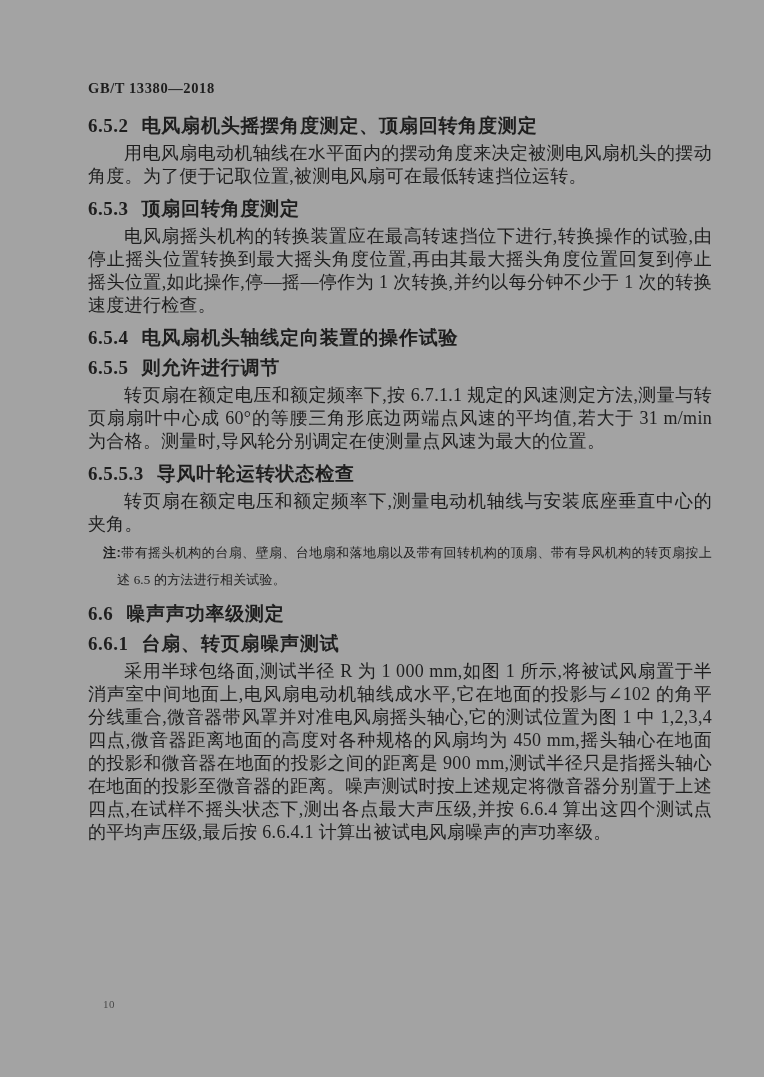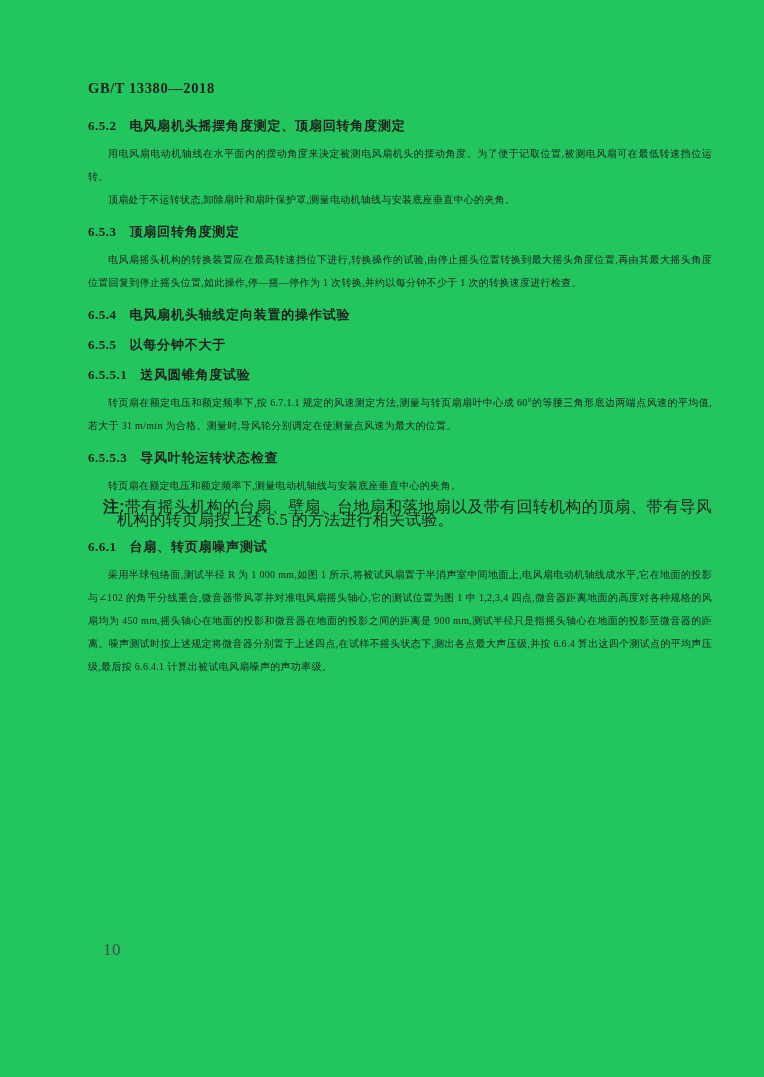--- a/index.html
+++ b/index.html
@@ -1,128 +1,129 @@
 <!DOCTYPE html>
 <html lang="zh"><head>
 <meta charset="utf-8">
 <title>GB/T 13380—2018 — p.10</title>
 <style>
   html, body { margin: 0; padding: 0; background: #ffffff; }
   .page {
     position: relative;
     width: 764px;
     height: 1077px;
-    background: #22c55e;
+    background: #a3a3a3;
     box-sizing: border-box;
     padding: 80px 52px 0 88px;
     color: #1e1e1e;
     font-family: "Liberation Serif", "DejaVu Serif", serif;
     overflow: hidden;
   }
   .doc-header {
     font-size: 14.5px;
     font-weight: bold;
     letter-spacing: 0.6px;
     line-height: 17px;
     margin: 0 0 20px 0;
   }
   .section { margin: 0; }
   .sec-h {
     font-family: "Liberation Sans", "DejaVu Sans", sans-serif;
     font-weight: bold;
-    font-size: 13px;
+    font-size: 19px;
     line-height: 18px;
     letter-spacing: 0.8px;
     margin: 12px 0 7px 0;
   }
   .sec-h .num {
     font-family: "Liberation Serif", "DejaVu Serif", serif;
     letter-spacing: 0.5px;
     margin-right: 13px;
   }
   .para {
     margin: 0;
-    font-size: 10px;
+    font-size: 18px;
     line-height: 23px;
     letter-spacing: 0.3px;
     text-indent: 2em;
     text-align: justify;
   }
   .note {
-    font-size: 16px;
-    line-height: 13px;
+    font-size: 13px;
+    line-height: 27px;
     letter-spacing: 0.2px;
     margin: 3px 0 0 15px;
     padding-left: 14px;
     text-indent: -14px;
     text-align: justify;
   }
   .note-label {
     font-family: "Liberation Sans", "DejaVu Sans", sans-serif;
     font-weight: bold;
   }
   .page-number {
     position: absolute;
     left: 103px;
-    top: 940px;
-    font-size: 17px;
+    top: 998px;
+    font-size: 11px;
     color: #4a4a4a;
     letter-spacing: 0.5px;
   }
 </style>
 </head>
 <body>
 
 <div class="page">
 
   <div class="doc-header">GB/T 13380—2018</div>
 
   <div class="section">
     <h3 class="sec-h">
       <span class="num">6.5.2</span><span class="ttl">电风扇机头摇摆角度测定、顶扇回转角度测定</span>
     </h3>
     <p class="para">用电风扇电动机轴线在水平面内的摆动角度来决定被测电风扇机头的摆动角度。为了便于记取位置,被测电风扇可在最低转速挡位运转。</p>
-    <p class="para">顶扇处于不运转状态,卸除扇叶和扇叶保护罩,测量电动机轴线与安装底座垂直中心的夹角。</p>
   </div>
 
   <div class="section">
     <h3 class="sec-h">
       <span class="num">6.5.3</span><span class="ttl">顶扇回转角度测定</span>
     </h3>
     <p class="para">电风扇摇头机构的转换装置应在最高转速挡位下进行,转换操作的试验,由停止摇头位置转换到最大摇头角度位置,再由其最大摇头角度位置回复到停止摇头位置,如此操作,停—摇—停作为 1 次转换,并约以每分钟不少于 1 次的转换速度进行检查。</p>
   </div>
 
   <div class="section">
     <h3 class="sec-h">
       <span class="num">6.5.4</span><span class="ttl">电风扇机头轴线定向装置的操作试验</span>
     </h3>
   </div>
 
   <div class="section">
     <h3 class="sec-h">
-      <span class="num">6.5.5</span><span class="ttl">以每分钟不大于</span>
+      <span class="num">6.5.5</span><span class="ttl">则允许进行调节</span>
     </h3>
   </div>
 
   <div class="section">
-    <h3 class="sec-h">
-      <span class="num">6.5.5.1</span><span class="ttl">送风圆锥角度试验</span>
-    </h3>
     <p class="para">转页扇在额定电压和额定频率下,按 6.7.1.1 规定的风速测定方法,测量与转页扇扇叶中心成 60°的等腰三角形底边两端点风速的平均值,若大于 31 m/min 为合格。测量时,导风轮分别调定在使测量点风速为最大的位置。</p>
   </div>
 
 
   <div class="section">
     <h3 class="sec-h">
       <span class="num">6.5.5.3</span><span class="ttl">导风叶轮运转状态检查</span>
     </h3>
     <p class="para">转页扇在额定电压和额定频率下,测量电动机轴线与安装底座垂直中心的夹角。</p>
     <div class="note"><span class="note-label">注:</span><span>带有摇头机构的台扇、壁扇、台地扇和落地扇以及带有回转机构的顶扇、带有导风机构的转页扇按上述 6.5 的方法进行相关试验。</span></div>
   </div>
 
+  <div class="section">
+    <h3 class="sec-h">
+      <span class="num">6.6</span><span class="ttl">噪声声功率级测定</span>
+    </h3>
+  </div>
 
   <div class="section">
     <h3 class="sec-h">
       <span class="num">6.6.1</span><span class="ttl">台扇、转页扇噪声测试</span>
     </h3>
     <p class="para">采用半球包络面,测试半径 R 为 1 000 mm,如图 1 所示,将被试风扇置于半消声室中间地面上,电风扇电动机轴线成水平,它在地面的投影与∠102 的角平分线重合,微音器带风罩并对准电风扇摇头轴心,它的测试位置为图 1 中 1,2,3,4 四点,微音器距离地面的高度对各种规格的风扇均为 450 mm,摇头轴心在地面的投影和微音器在地面的投影之间的距离是 900 mm,测试半径只是指摇头轴心在地面的投影至微音器的距离。噪声测试时按上述规定将微音器分别置于上述四点,在试样不摇头状态下,测出各点最大声压级,并按 6.6.4 算出这四个测试点的平均声压级,最后按 6.6.4.1 计算出被试电风扇噪声的声功率级。</p>
   </div>
 
   <div class="page-number">10</div>
 

